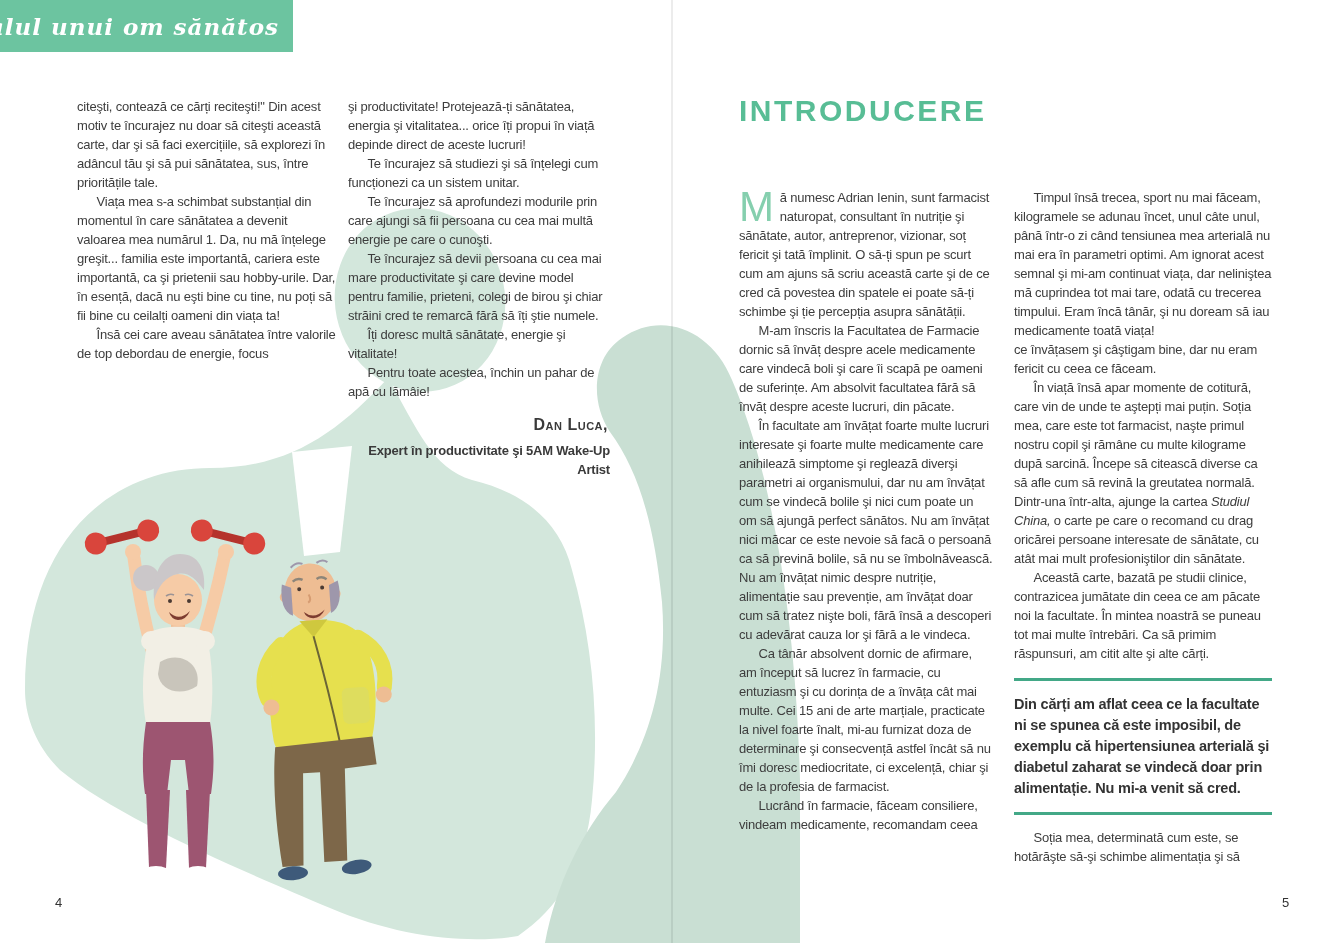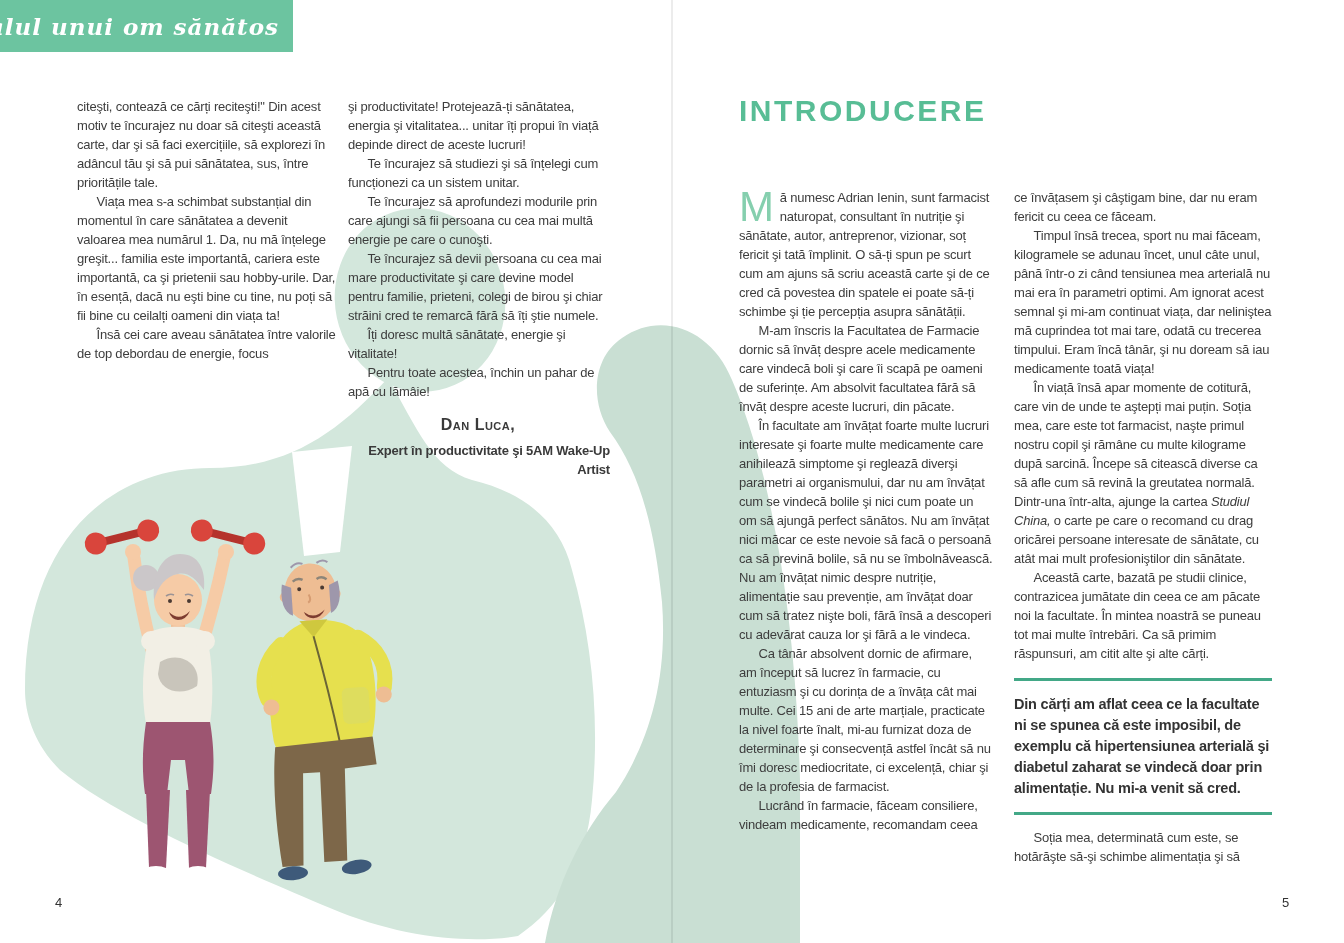--- a/index.html
+++ b/index.html
@@ -36,21 +36,21 @@
     position:absolute; left:739px; top:94px; z-index:2; margin:0;
     font-size:30px; font-weight:700; letter-spacing:2.5px; color:#58bd95;text-align:center;
   }
   
   .dropcap{
     float:left; font-size:42px; line-height:36px; height:36px;
     color:#85cfae; font-weight:400; margin:1px 6px 0 0;
   }
   
   .signature-name{
-    margin-top:14px; text-align:center; font-variant:small-caps; font-weight:700;
+    margin-top:14px; text-align:right; font-variant:small-caps; font-weight:700;
     font-size:16px; letter-spacing:0.5px; color:#3a3a3a; padding-right:2px;
   }
   .signature-title{
     margin-top:7px; text-align:right; font-weight:700; font-size:13px;
     letter-spacing:-0.2px; color:#3a3a3a;
   }
   
   .callout{
     border-top:3px solid #43a887; border-bottom:3px solid #43a887;
     margin:15px 0 13px 0; padding:13px 0;
@@ -177,21 +177,21 @@
     <div class="banner-title">Jurnalul unui om sănătos</div>
   </div>
 
   <div class="col col-l1">
     <p class="p noindent">citeşti, contează ce cărți reciteşti!" Din acest motiv te încurajez nu doar să citeşti această carte, dar şi să faci exercițiile, să explorezi în adâncul tău şi să pui sănătatea, sus, între prioritățile tale.</p>
     <p class="p">Viața mea s-a schimbat substanțial din momentul în care sănătatea a devenit valoarea mea numărul 1. Da, nu mă înțelege greşit... familia este importantă, cariera este importantă, ca şi prietenii sau hobby-urile. Dar, în esență, dacă nu eşti bine cu tine, nu poți să fii bine cu ceilalți oameni din viața ta!</p>
     <p class="p">Însă cei care aveau sănătatea între valorile de top debordau de energie, focus</p>
   </div>
 
   <div class="col col-l2">
-    <p class="p noindent">şi productivitate! Protejează-ți sănătatea, energia şi vitalitatea... unitar îți propui în viață depinde direct de aceste lucruri!</p>
+    <p class="p noindent">şi productivitate! Protejează-ți sănătatea, energia şi vitalitatea... orice îți propui în viață depinde direct de aceste lucruri!</p>
     <p class="p">Te încurajez să studiezi şi să înțelegi cum funcționezi ca un sistem unitar.</p>
     <p class="p">Te încurajez să aprofundezi modurile prin care ajungi să fii persoana cu cea mai multă energie pe care o cunoşti.</p>
     <p class="p">Te încurajez să devii persoana cu cea mai mare productivitate şi care devine model pentru familie, prieteni, colegi de birou şi chiar străini cred te remarcă fără să îți ştie numele.</p>
     <p class="p">Îți doresc multă sănătate, energie şi vitalitate!</p>
     <p class="p">Pentru toate acestea, închin un pahar de apă cu lămâie!</p>
     <div class="signature-name">Dan Luca,</div>
     <div class="signature-title">Expert în productivitate şi 5AM Wake-Up Artist</div>
   </div>
 
   <h1 class="chapter-heading">INTRODUCERE</h1>
@@ -200,22 +200,22 @@
     <p class="p noindent">
       <span class="dropcap">M</span><span>ă numesc Adrian Ienin, sunt farmacist naturopat, consultant în nutriție şi sănătate, autor, antreprenor, vizionar, soț fericit şi tată împlinit. O să-ți spun pe scurt cum am ajuns să scriu această carte şi de ce cred că povestea din spatele ei poate să-ți schimbe şi ție percepția asupra sănătății.</span>
     </p>
     <p class="p">M-am înscris la Facultatea de Farmacie dornic să învăț despre acele medicamente care vindecă boli şi care îi scapă pe oameni de suferințe. Am absolvit facultatea fără să învăț despre aceste lucruri, din păcate.</p>
     <p class="p">În facultate am învățat foarte multe lucruri interesate şi foarte multe medicamente care anihilează simptome şi reglează diverşi parametri ai organismului, dar nu am învățat cum se vindecă bolile şi nici cum poate un om să ajungă perfect sănătos. Nu am învățat nici măcar ce este nevoie să facă o persoană ca să prevină bolile, să nu se îmbolnăvească. Nu am învățat nimic despre nutriție, alimentație sau prevenție, am învățat doar cum să tratez nişte boli, fără însă a descoperi cu adevărat cauza lor şi fără a le vindeca.</p>
     <p class="p">Ca tânăr absolvent dornic de afirmare, am început să lucrez în farmacie, cu entuziasm şi cu dorința de a învăța cât mai multe. Cei 15 ani de arte marțiale, practicate la nivel foarte înalt, mi-au furnizat doza de determinare şi consecvență astfel încât să nu îmi doresc mediocritate, ci excelență, chiar şi de la profesia de farmacist.</p>
     <p class="p">Lucrând în farmacie, făceam consiliere, vindeam medicamente, recomandam ceea</p>
   </div>
 
   <div class="col col-r2">
+    <p class="p">Timpul însă trecea, sport nu mai făceam, kilogramele se adunau încet, unul câte unul, până într-o zi când tensiunea mea arterială nu mai era în parametri optimi. Am ignorat acest semnal şi mi-am continuat viața, dar neliniştea mă cuprindea tot mai tare, odată cu trecerea timpului. Eram încă tânăr, şi nu doream să iau medicamente toată viața!</p>
     <p class="p noindent">ce învățasem şi câştigam bine, dar nu eram fericit cu ceea ce făceam.</p>
-    <p class="p">Timpul însă trecea, sport nu mai făceam, kilogramele se adunau încet, unul câte unul, până într-o zi când tensiunea mea arterială nu mai era în parametri optimi. Am ignorat acest semnal şi mi-am continuat viața, dar neliniştea mă cuprindea tot mai tare, odată cu trecerea timpului. Eram încă tânăr, şi nu doream să iau medicamente toată viața!</p>
     <p class="p"><span>În viață însă apar momente de cotitură, care vin de unde te aştepți mai puțin. Soția mea, care este tot farmacist, naşte primul nostru copil şi rămâne cu multe kilograme după sarcină. Începe să citească diverse ca să afle cum să revină la greutatea normală. Dintr-una într-alta, ajunge la cartea </span><em>Studiul China,</em><span> o carte pe care o recomand cu drag oricărei persoane interesate de sănătate, cu atât mai mult profesioniştilor din sănătate.</span></p>
     <p class="p">Această carte, bazată pe studii clinice, contrazicea jumătate din ceea ce am păcate noi la facultate. În mintea noastră se puneau tot mai multe întrebări. Ca să primim răspunsuri, am citit alte şi alte cărți.</p>
     <div class="callout">Din cărți am aflat ceea ce la facultate ni se spunea că este imposibil, de exemplu că hipertensiunea arterială şi diabetul zaharat se vindecă doar prin alimentație. Nu mi-a venit să cred.</div>
     <p class="p">Soția mea, determinată cum este, se hotărăşte să-şi schimbe alimentația şi să</p>
   </div>
 
   <div class="page-number left">4</div>
   <div class="page-number right">5</div>
 
   <div class="fold"></div>

